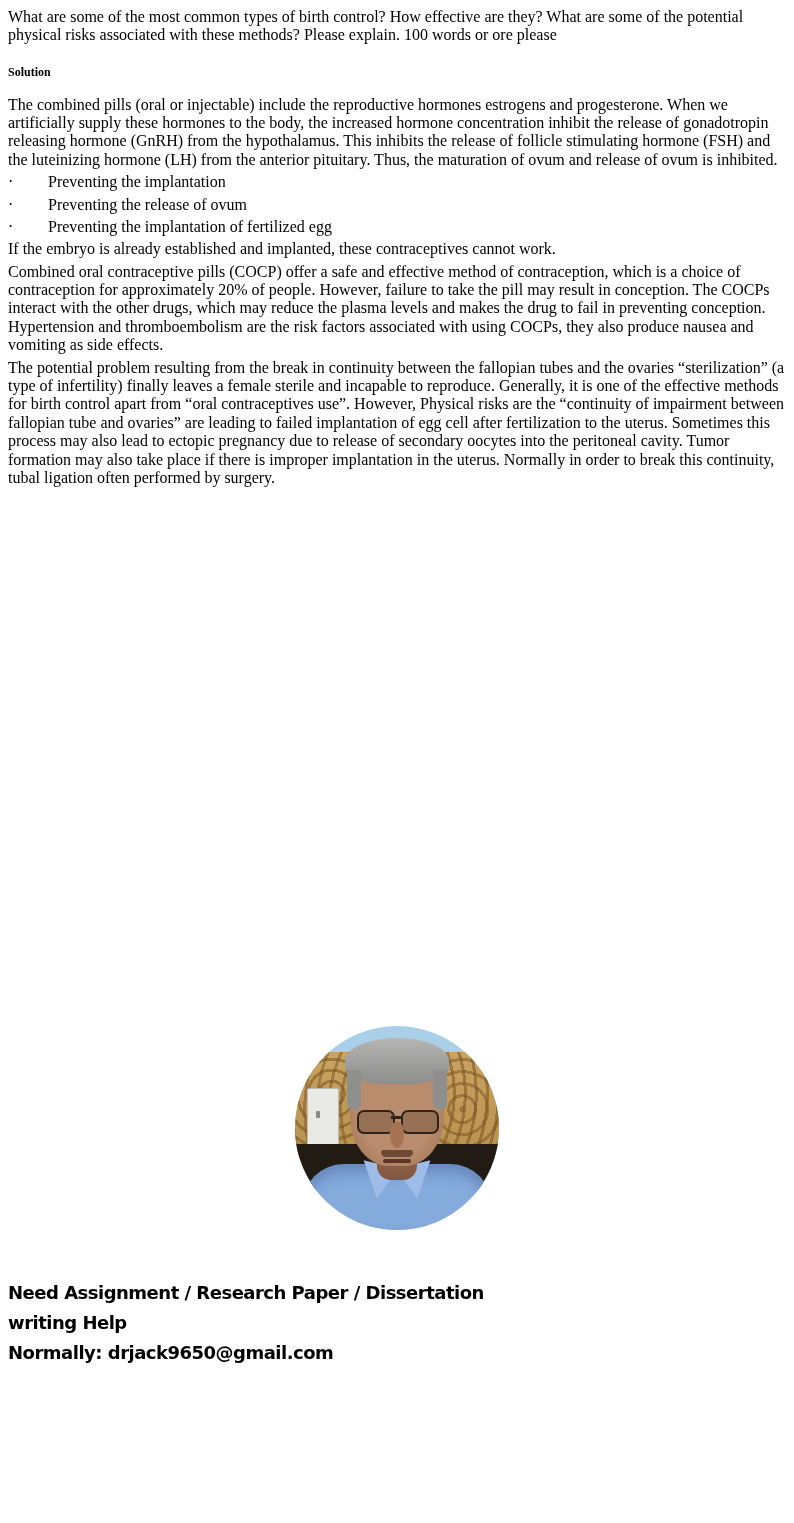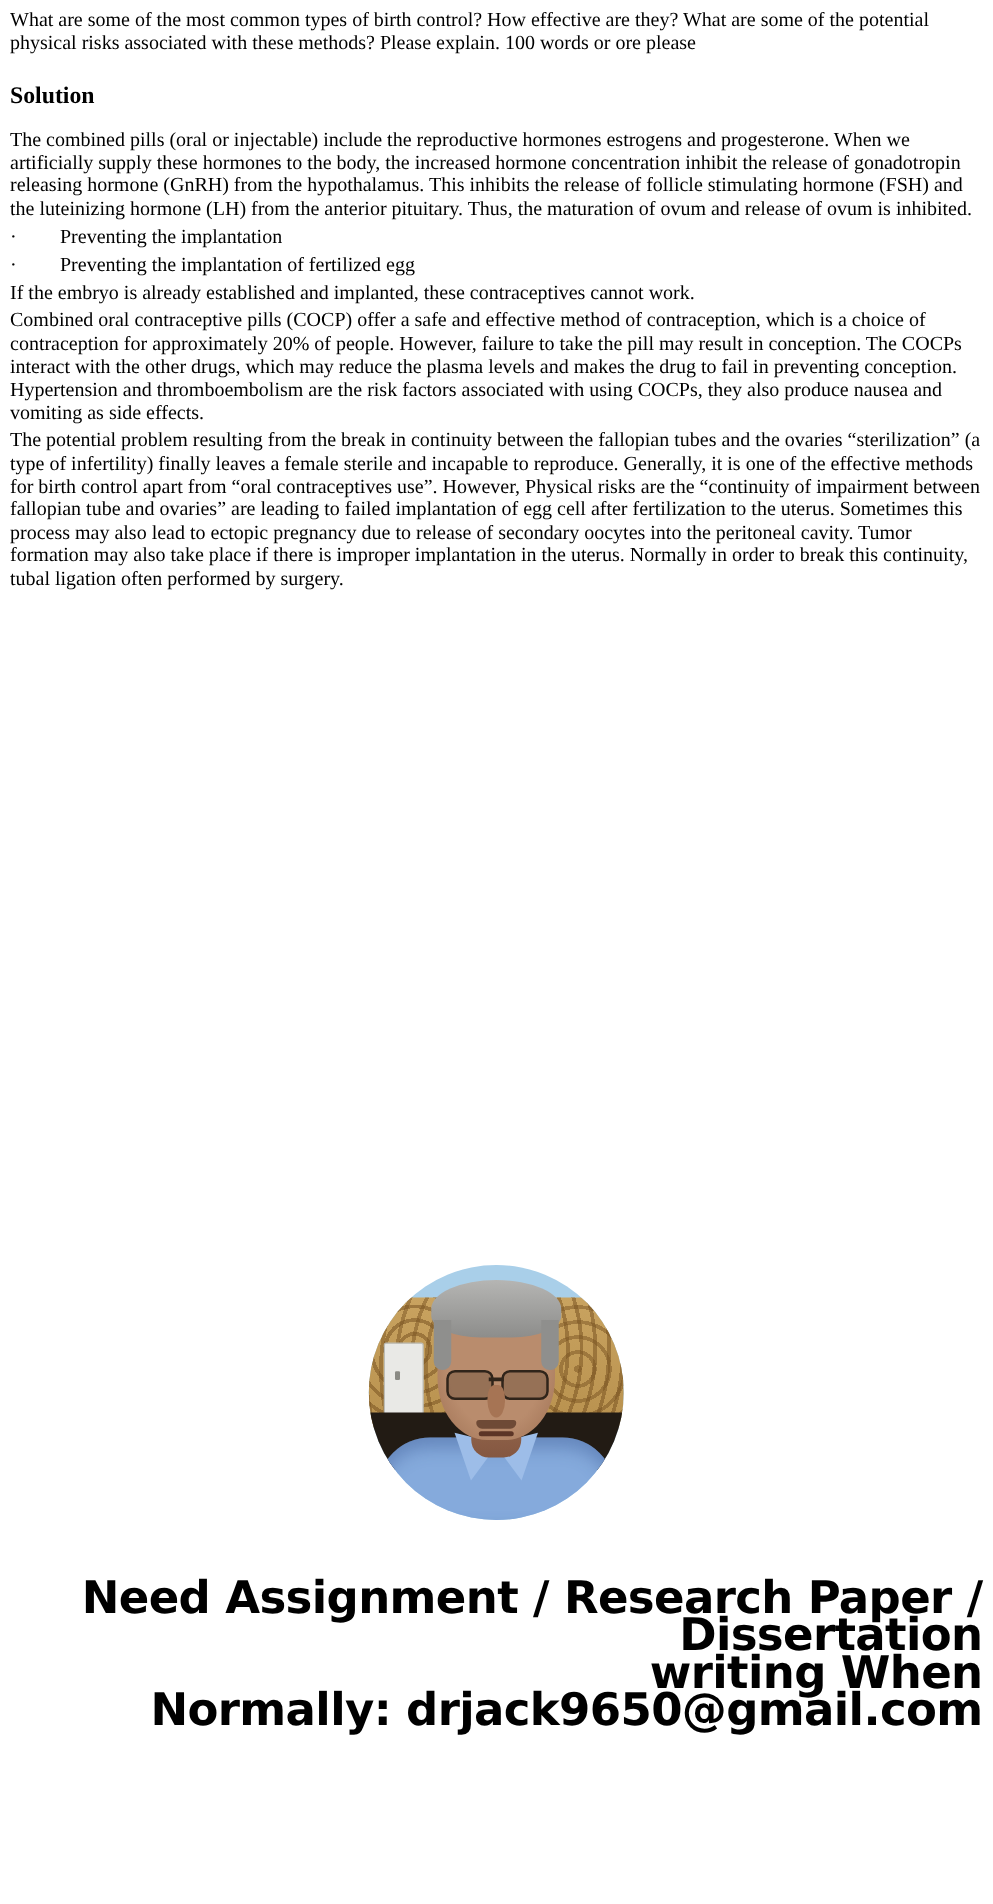--- a/index.html
+++ b/index.html
@@ -21,21 +21,21 @@
     padding: 8px;
     box-sizing: border-box;
   }
   .doc p {
     margin: 4px 0;
   }
   .doc p.question {
     margin-top: 0;
   }
   h3.solution {
-    font-size: 19px;
+    font-size: 12px;
     font-weight: bold;
     margin: 21px 0 16px 0;
   }
   p.bullet .marker {
     display: inline-block;
     width: 40px;
   }
   .spacer {
     height: 535px;
   }
@@ -123,43 +123,44 @@
   }
   .mouth {
     left: 88px; top: 133px; width: 28px; height: 4px;
     background: #5c3526;
     border-radius: 2px;
   }
 
   
   .footer {
     margin-top: 48px;
-    text-align: right;
+    text-align: left;
     font-family: "DejaVu Sans", "Liberation Sans", sans-serif;
     font-weight: bold;
-    font-size: 36px;
+    font-size: 18px;
     line-height: 30px;
     letter-spacing: -0.5px;
     color: #000000;
   }
 </style>
 </head>
 <body>
 
 <div class="doc">
 
   <p class="question">What are some of the most common types of birth control? How effective are they? What are some of the potential physical risks associated with these methods? Please explain. 100 words or ore please</p>
 
   <h3 class="solution">Solution</h3>
 
   <p>The combined pills (oral or injectable) include the reproductive hormones estrogens and progesterone. When we artificially supply these hormones to the body, the increased hormone concentration inhibit the release of gonadotropin releasing hormone (GnRH) from the hypothalamus. This inhibits the release of follicle stimulating hormone (FSH) and the luteinizing hormone (LH) from the anterior pituitary. Thus, the maturation of ovum and release of ovum is inhibited.</p>
 
 
   <p class="bullet"><span class="marker">·</span><span>Preventing the implantation</span></p>
 
+  <p class="bullet"><span class="marker">·</span><span>Preventing the release of ovum</span></p>
 
   <p class="bullet"><span class="marker">·</span><span>Preventing the implantation of fertilized egg</span></p>
 
   <p>If the embryo is already established and implanted, these contraceptives cannot work.</p>
 
   <p>Combined oral contraceptive pills (COCP) offer a safe and effective method of contraception, which is a choice of contraception for approximately 20% of people. However, failure to take the pill may result in conception. The COCPs interact with the other drugs, which may reduce the plasma levels and makes the drug to fail in preventing conception. Hypertension and thromboembolism are the risk factors associated with using COCPs, they also produce nausea and vomiting as side effects.</p>
 
   <p>The potential problem resulting from the break in continuity between the fallopian tubes and the ovaries “sterilization” (a type of infertility) finally leaves a female sterile and incapable to reproduce. Generally, it is one of the effective methods for birth control apart from “oral contraceptives use”. However, Physical risks are the “continuity of impairment between fallopian tube and ovaries” are leading to failed implantation of egg cell after fertilization to the uterus. Sometimes this process may also lead to ectopic pregnancy due to release of secondary oocytes into the peritoneal cavity. Tumor formation may also take place if there is improper implantation in the uterus. Normally in order to break this continuity, tubal ligation often performed by surgery.</p>
 
   <div class="spacer"></div>
@@ -183,17 +184,17 @@
       <div class="glass-r"></div>
       <div class="glass-bridge"></div>
       <div class="nose"></div>
       <div class="mustache"></div>
       <div class="mouth"></div>
     </div>
   </div>
 
   <div class="footer">
     <div>Need Assignment / Research Paper / Dissertation</div>
-    <div>writing When</div>
+    <div>writing Help</div>
     <div>Normally: drjack9650@gmail.com</div>
   </div>
 
 </div>
 
 </body></html>

